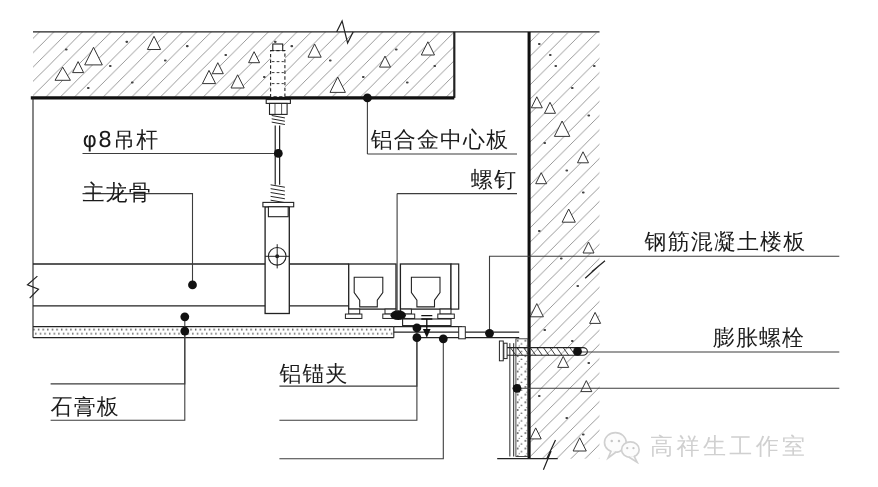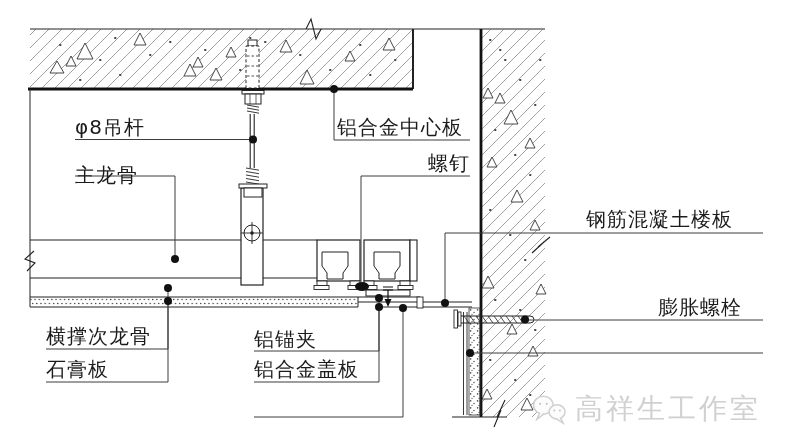--- a/index.html
+++ b/index.html
@@ -7,22 +7,22 @@
     position:relative;width:768px;height:443px;background:#ffffff;overflow:hidden;
     font-family:"DejaVu Sans","Liberation Sans",sans-serif;
   }
   .canvas svg.draw{position:absolute;left:0;top:0;}
   .lbl{
     position:absolute;font-size:20px;line-height:22px;color:#1b1b1b;
     letter-spacing:1px;white-space:nowrap;
   }
   .lbl.r{text-align:right;}
   .wm{
-    position:absolute;right:7px;top:390px;display:flex;align-items:center;gap:6px;
-    color:#d0d0d0;font-size:28px;letter-spacing:3px;white-space:nowrap;
+    position:absolute;right:33px;top:390px;display:flex;align-items:center;gap:6px;
+    color:#d0d0d0;font-size:21px;letter-spacing:3px;white-space:nowrap;
   }
   .wm svg{display:block;}
 </style>
 </head>
 <body>
 
 <div class="canvas">
 
   <svg class="draw" width="798" height="443" viewBox="0 0 798 443">
     <defs>
@@ -187,25 +187,23 @@
       <polyline points="532,253 544,242 538,247 550,237"></polyline>
       <polyline points="494,427 501,410 497,417 505,400"></polyline>
     </g>
   </svg>
 
   <div class="lbl" style="left:75px;top:116px">φ8吊杆</div>
   <div class="lbl" style="left:75px;top:164px">主龙骨</div>
   <div class="lbl" style="left:337px;top:116px">铝合金中心板</div>
   <div class="lbl r" style="left:388px;top:152px;width:82px">螺钉</div>
   <div class="lbl r" style="right:35px;top:208px">钢筋混凝土楼板</div>
-  <div class="lbl r" style="right:26px;top:296px">膨胀螺栓</div>
-  <div class="lbl" style="left:46px;top:325px">横撑次龙骨</div>
+  <div class="lbl r" style="right:36px;top:296px">膨胀螺栓</div>
   <div class="lbl" style="left:46px;top:358px">石膏板</div>
   <div class="lbl" style="left:254px;top:328px">铝锚夹</div>
-  <div class="lbl" style="left:254px;top:358px">铝合金盖板</div>
 
   <div class="wm">
     <svg width="38" height="32" viewBox="0 0 40 34">
       <g stroke="#d0d0d0" stroke-width="1.6" fill="#fcfcfc">
         <ellipse cx="13" cy="13" rx="10.5" ry="9.5"></ellipse>
         <path d="M9,21 L6,28 L14,22"></path>
         <ellipse cx="27.5" cy="20" rx="8.5" ry="7.5"></ellipse>
         <path d="M31,26 L34,32 L26,27"></path>
       </g>
       <g fill="#c6c6c6">

